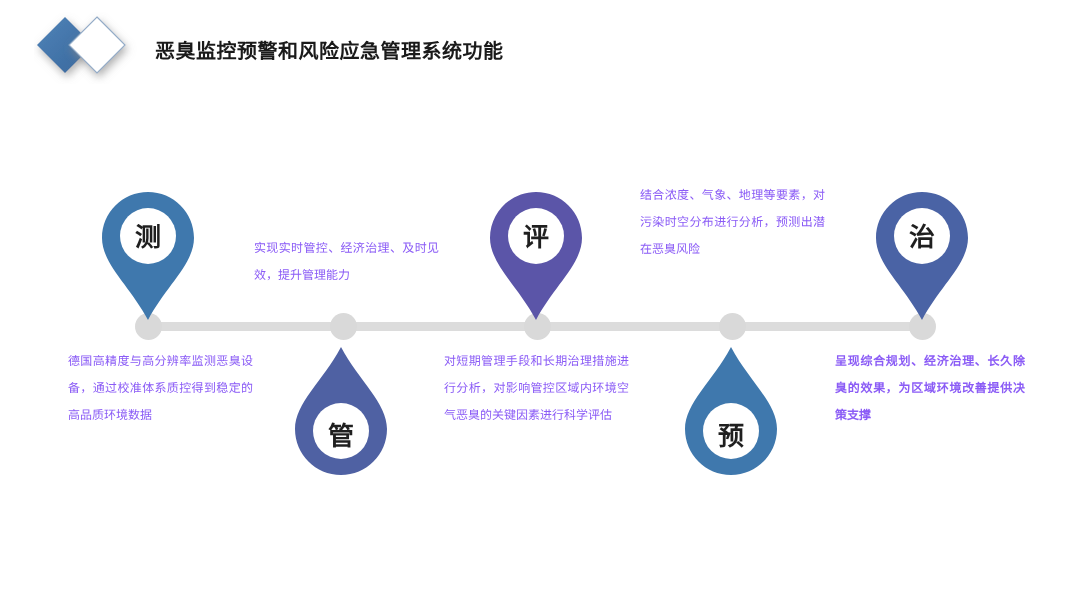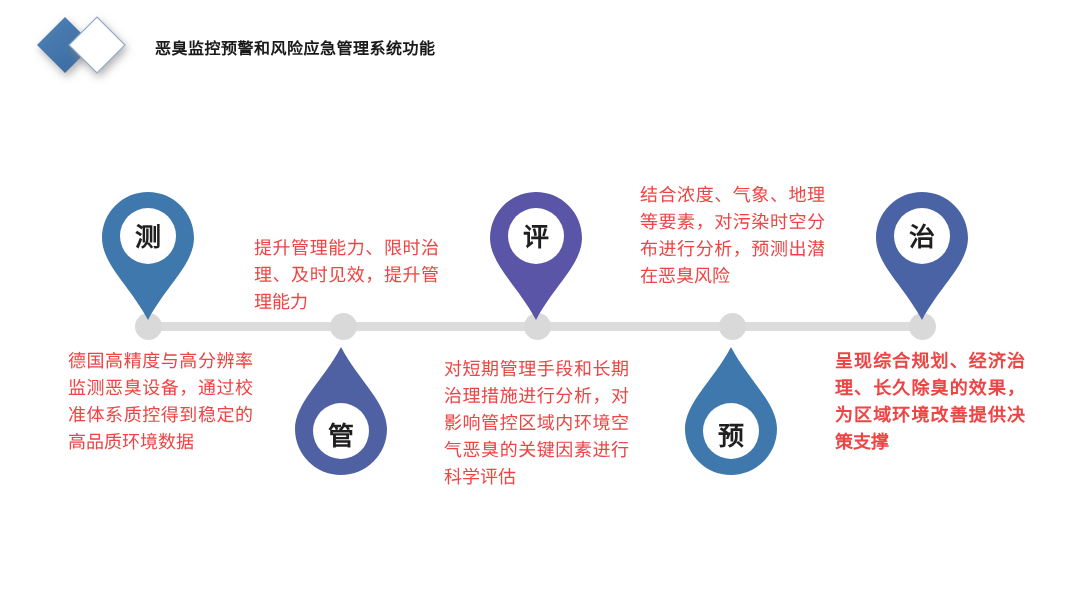--- a/index.html
+++ b/index.html
@@ -16,21 +16,21 @@
   
   .header{
     position:absolute;left:0;top:0;width:1080px;height:96px;
   }
   .logo{
     position:absolute;left:34px;top:12px;width:110px;height:72px;
   }
   .logo svg{display:block;}
   .page-title{
     position:absolute;left:155px;top:35px;
-    font-size:16px;font-weight:bold;letter-spacing:.5px;
+    font-size:20px;font-weight:bold;letter-spacing:.5px;
     color:#1a1a1a;white-space:nowrap;
     font-family:"Liberation Sans","DejaVu Sans",sans-serif;
   }
 
   
   .timeline{
     position:absolute;left:0;top:0;width:1080px;height:608px;
     pointer-events:none;
   }
   .timeline-bar{
@@ -55,23 +55,23 @@
     color:#1f1f1f;
     font-family:"Liberation Sans","DejaVu Sans",sans-serif;
     pointer-events:none;
   }
   .marker.pin .marker-label{top:26px;}
   .marker.drop .marker-label{top:70px;}
 
   
   .desc{
     position:absolute;
-    font-size:18px;
+    font-size:12px;
     line-height:27px;
-    color:#ef4444;
+    color:#8b5cf6;
     font-family:"Liberation Sans","DejaVu Sans",sans-serif;
     text-align:justify;
     text-justify:inter-ideograph;
   }
 </style>
 </head>
 <body>
 
 <div class="header">
 
@@ -142,19 +142,19 @@
 <div class="marker pin" style="left:874px;top:190px;">
   <svg width="96" height="132" viewBox="0 0 96 132" xmlns="http://www.w3.org/2000/svg">
     <path d="M48 2 C22.6 2 2 22.6 2 48 C2 74 30 96 48 130 C66 96 94 74 94 48 C94 22.6 73.4 2 48 2 Z" fill="#4A63A5"></path>
     <circle cx="48" cy="46" r="28" fill="#ffffff"></circle>
   </svg>
   <div class="marker-label">治</div>
 </div>
 
 <div class="desc" style="left:58px;top:348px;width:185px;margin-left:10px;">德国高精度与高分辨率监测恶臭设备，通过校准体系质控得到稳定的高品质环境数据</div>
 
-<div class="desc" style="left:254px;top:235px;width:185px;">提升管理能力、限时治理、及时见效，提升管理能力</div>
+<div class="desc" style="left:254px;top:235px;width:185px;">实现实时管控、经济治理、及时见效，提升管理能力</div>
 
-<div class="desc" style="left:444px;top:348px;width:185px;margin-top:8px;">对短期管理手段和长期治理措施进行分析，对影响管控区域内环境空气恶臭的关键因素进行科学评估</div>
+<div class="desc" style="left:444px;top:348px;width:185px;">对短期管理手段和长期治理措施进行分析，对影响管控区域内环境空气恶臭的关键因素进行科学评估</div>
 
 <div class="desc" style="left:640px;top:182px;width:185px;">结合浓度、气象、地理等要素，对污染时空分布进行分析，预测出潜在恶臭风险</div>
 
 <div class="desc" style="left:835px;top:348px;width:190px;font-weight:bold;">呈现综合规划、经济治理、长久除臭的效果，为区域环境改善提供决策支撑</div>
 
 </body></html>

